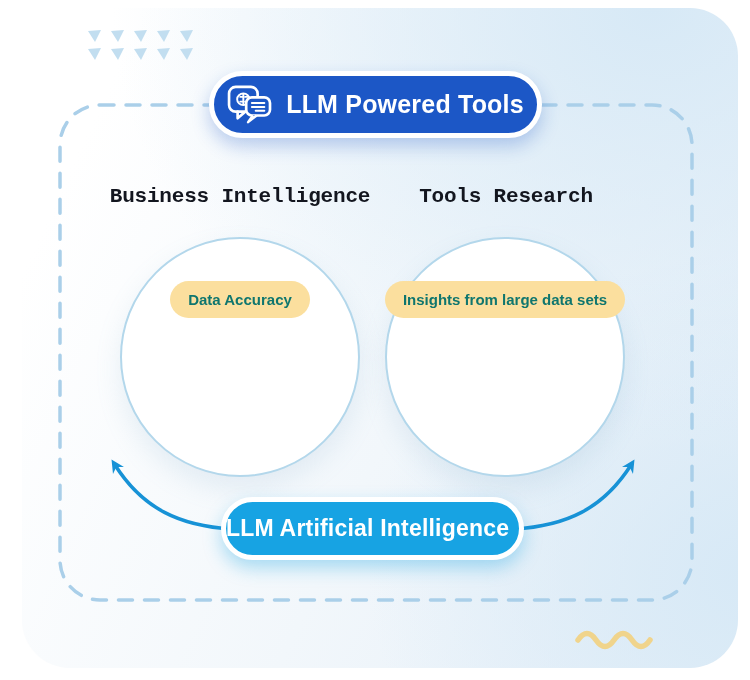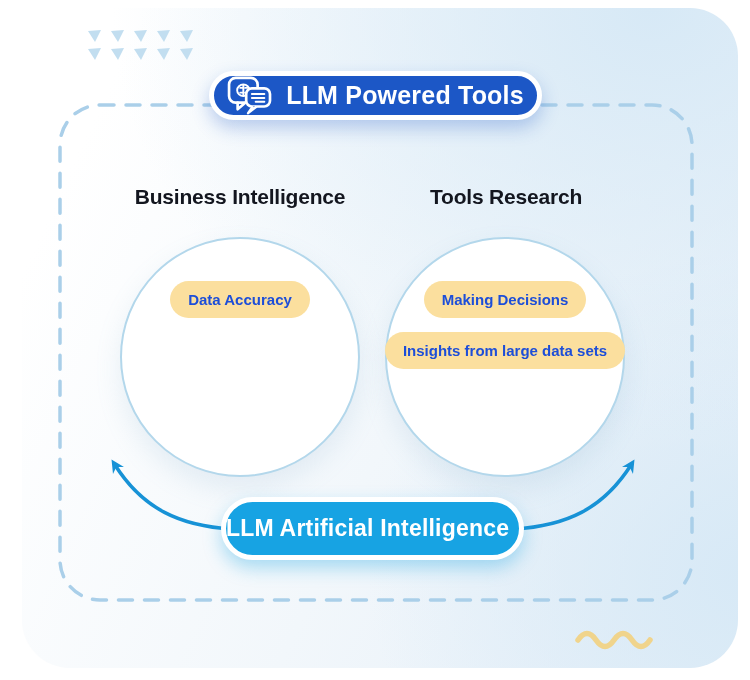--- a/index.html
+++ b/index.html
@@ -12,47 +12,47 @@
     position:absolute; left:22px; top:8px; width:716px; height:660px;
     border-radius:48px; z-index:0;
     background:
       radial-gradient(ellipse 900px 720px at 88% 0%, #d7e9f6 0%, rgba(215,233,246,0) 60%),
       radial-gradient(ellipse 620px 520px at 102% 86%, #d7e9f6 0%, rgba(215,233,246,0) 62%),
       linear-gradient(115deg, #ffffff 12%, #f2f7fb 55%, #e3eef8 100%);
   }
   svg.deco { position:absolute; left:0; top:0; z-index:1; }
 
   .header-pill {
-    position:absolute; left:209px; top:71px; width:333px; height:49px;
+    position:absolute; left:209px; top:71px; width:333px; height:67px;
     box-sizing:border-box; border:5px solid #ffffff; border-radius:37px;
     background:#1C57C6; display:flex; align-items:center; justify-content:center;
     gap:13px; z-index:2; box-shadow:0 8px 18px rgba(28,87,198,.28);
   }
   .header-pill .label { color:#ffffff; font-size:25px; font-weight:700; letter-spacing:.2px; }
 
   .col-title {
     position:absolute; top:185px; width:300px; text-align:center;
-    font-size:21px; font-weight:700; color:#13161f; letter-spacing:-.2px; z-index:2;
+    font-size:21px; font-weight:700; color:#13161f; letter-spacing:-.2px; z-index:2;font-family:Liberation Mono, monospace;
   }
   .col-title.left  { left:90px; }
   .col-title.right { left:356px; }
 
   .circle {
     position:absolute; top:237px; width:240px; height:240px; border-radius:50%;
     background:#ffffff; border:2px solid #B3D7EB; box-sizing:border-box;
     display:flex; flex-direction:column; align-items:center; gap:14px; padding-top:42px;
     z-index:2; box-shadow:0 12px 26px rgba(125,165,200,.16);
   }
   .circle.left  { left:120px; }
   .circle.right { left:385px; }
 
   .feature-pill {
     background:#FBDF9E; border-radius:19px; height:37px; padding:0 18px;
     display:flex; align-items:center; justify-content:center;
-    font-size:15px; font-weight:700; color:#1d4ed8; white-space:nowrap;
+    font-size:15px; font-weight:700; color:#0f766e; white-space:nowrap;
   }
 
   .footer-pill {
     position:absolute; left:221px; top:497px; width:303px; height:63px;
     box-sizing:border-box; border:5px solid #ffffff; border-radius:34px;
     background:#17A3E3; display:flex; align-items:center; justify-content:flex-start;
     z-index:2; box-shadow:0 8px 18px rgba(23,163,227,.35);
   }
   .footer-pill .label { color:#ffffff; font-size:23px; font-weight:700; letter-spacing:.2px; }
 </style>
@@ -112,19 +112,18 @@
 </div>
 
 <div class="col-title left">Business Intelligence</div>
 <div class="col-title right">Tools Research</div>
 
 <div class="circle left">
   <div class="feature-pill">Data Accuracy</div>
 </div>
 
 <div class="circle right">
-  <div class="feature-pill">Making Decisions</div>
   <div class="feature-pill">Insights from large data sets</div>
 </div>
 
 <div class="footer-pill">
   <span class="label">LLM Artificial Intelligence</span>
 </div>
 
 </body></html>

